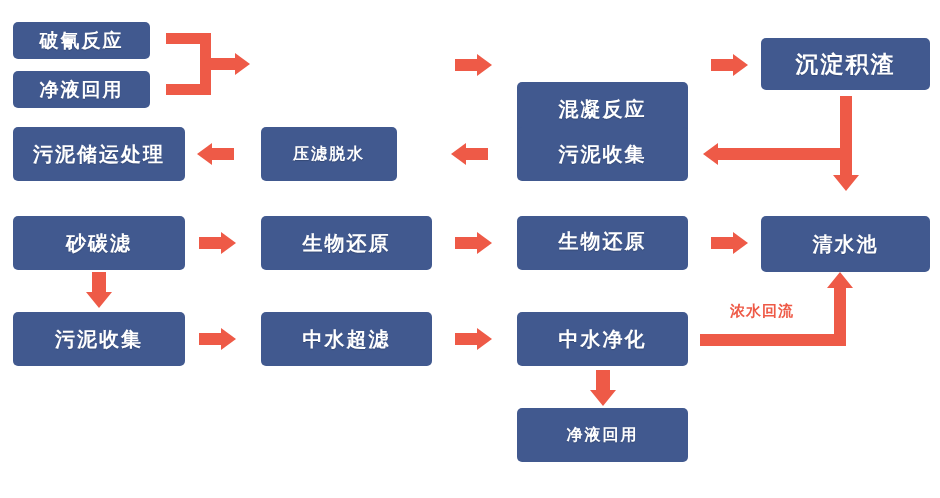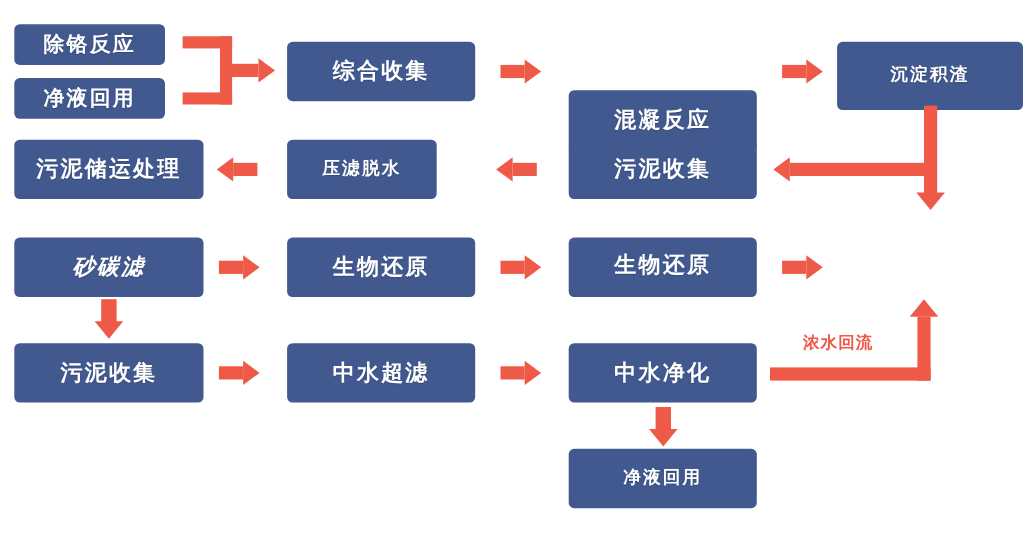--- a/index.html
+++ b/index.html
@@ -43,50 +43,47 @@
     letter-spacing:1px;
     white-space:nowrap;
   }
 </style>
 </head>
 <body>
 
 <div id="canvas">
 
   <div class="box" style="left:13px;top:22px;width:137px;height:37px;font-size:19px;">
-    <span class="box-lbl">除铬反应</span>
+    <span class="box-lbl">破氰反应</span>
   </div>
 
   <div class="box" style="left:13px;top:71px;width:137px;height:37px;font-size:19px;">
     <span class="box-lbl">净液回用</span>
   </div>
 
   <div class="bar" style="left:166px;top:33px;width:45px;height:11px;"></div>
   <div class="bar" style="left:172px;top:33px;width:11px;height:0px;"></div>
   <div class="bar" style="left:200px;top:33px;width:11px;height:62px;"></div>
   <div class="bar" style="left:166px;top:84px;width:45px;height:11px;"></div>
 
   <div class="bar" style="left:205px;top:58px;width:30px;height:12px;"></div>
   <div class="tri tri-r" style="left:235px;top:53px;"></div>
 
-  <div class="box" style="left:261px;top:38px;width:171px;height:54px;font-size:20px;">
-    <span class="box-lbl">综合收集</span>
-  </div>
 
   <div class="bar" style="left:455px;top:59px;width:22px;height:12px;"></div>
   <div class="tri tri-r" style="left:477px;top:54px;"></div>
 
   <div class="box" style="left:517px;top:38px;width:171px;height:54px;font-size:20px;margin-top:44px;">
     <span class="box-lbl">混凝反应</span>
   </div>
 
   <div class="bar" style="left:711px;top:59px;width:22px;height:12px;"></div>
   <div class="tri tri-r" style="left:733px;top:54px;"></div>
 
-  <div class="box" style="left:761px;top:38px;width:169px;height:62px;font-size:16px;">
+  <div class="box" style="left:761px;top:38px;width:169px;height:52px;font-size:23px;">
     <span class="box-lbl">沉淀积渣</span>
   </div>
 
   <div class="bar" style="left:840px;top:96px;width:12px;height:81px;"></div>
   <div class="tri tri-d" style="left:833px;top:175px;"></div>
 
   <div class="bar" style="left:718px;top:148px;width:126px;height:12px;"></div>
   <div class="tri tri-l" style="left:703px;top:143px;"></div>
 
   <div class="box" style="left:517px;top:127px;width:171px;height:54px;font-size:20px;">
@@ -100,41 +97,44 @@
     <span class="box-lbl">压滤脱水</span>
   </div>
 
   <div class="bar" style="left:212px;top:148px;width:22px;height:12px;"></div>
   <div class="tri tri-l" style="left:197px;top:143px;"></div>
 
   <div class="box" style="left:13px;top:127px;width:172px;height:54px;font-size:20px;">
     <span class="box-lbl">污泥储运处理</span>
   </div>
 
-  <div class="box" style="left:13px;top:216px;width:172px;height:54px;font-size:20px;font-style:italic;">
+  <div class="box" style="left:13px;top:216px;width:172px;height:54px;font-size:20px;">
     <span class="box-lbl">砂碳滤</span>
   </div>
 
   <div class="bar" style="left:199px;top:237px;width:22px;height:12px;"></div>
   <div class="tri tri-r" style="left:221px;top:232px;"></div>
 
   <div class="box" style="left:261px;top:216px;width:171px;height:54px;font-size:20px;">
     <span class="box-lbl">生物还原</span>
   </div>
 
   <div class="bar" style="left:455px;top:237px;width:22px;height:12px;"></div>
   <div class="tri tri-r" style="left:477px;top:232px;"></div>
 
   <div class="box" style="left:517px;top:216px;width:171px;height:54px;font-size:20px;font-family:Liberation Mono, monospace;">
     <span class="box-lbl">生物还原</span>
   </div>
 
   <div class="bar" style="left:711px;top:237px;width:22px;height:12px;"></div>
   <div class="tri tri-r" style="left:733px;top:232px;"></div>
 
+  <div class="box" style="left:761px;top:216px;width:169px;height:56px;font-size:20px;">
+    <span class="box-lbl">清水池</span>
+  </div>
 
   <div class="bar" style="left:92px;top:272px;width:14px;height:22px;"></div>
   <div class="tri tri-d" style="left:86px;top:292px;"></div>
 
   <div class="box" style="left:13px;top:312px;width:172px;height:54px;font-size:20px;">
     <span class="box-lbl">污泥收集</span>
   </div>
 
   <div class="bar" style="left:199px;top:333px;width:22px;height:12px;"></div>
   <div class="tri tri-r" style="left:221px;top:328px;"></div>

